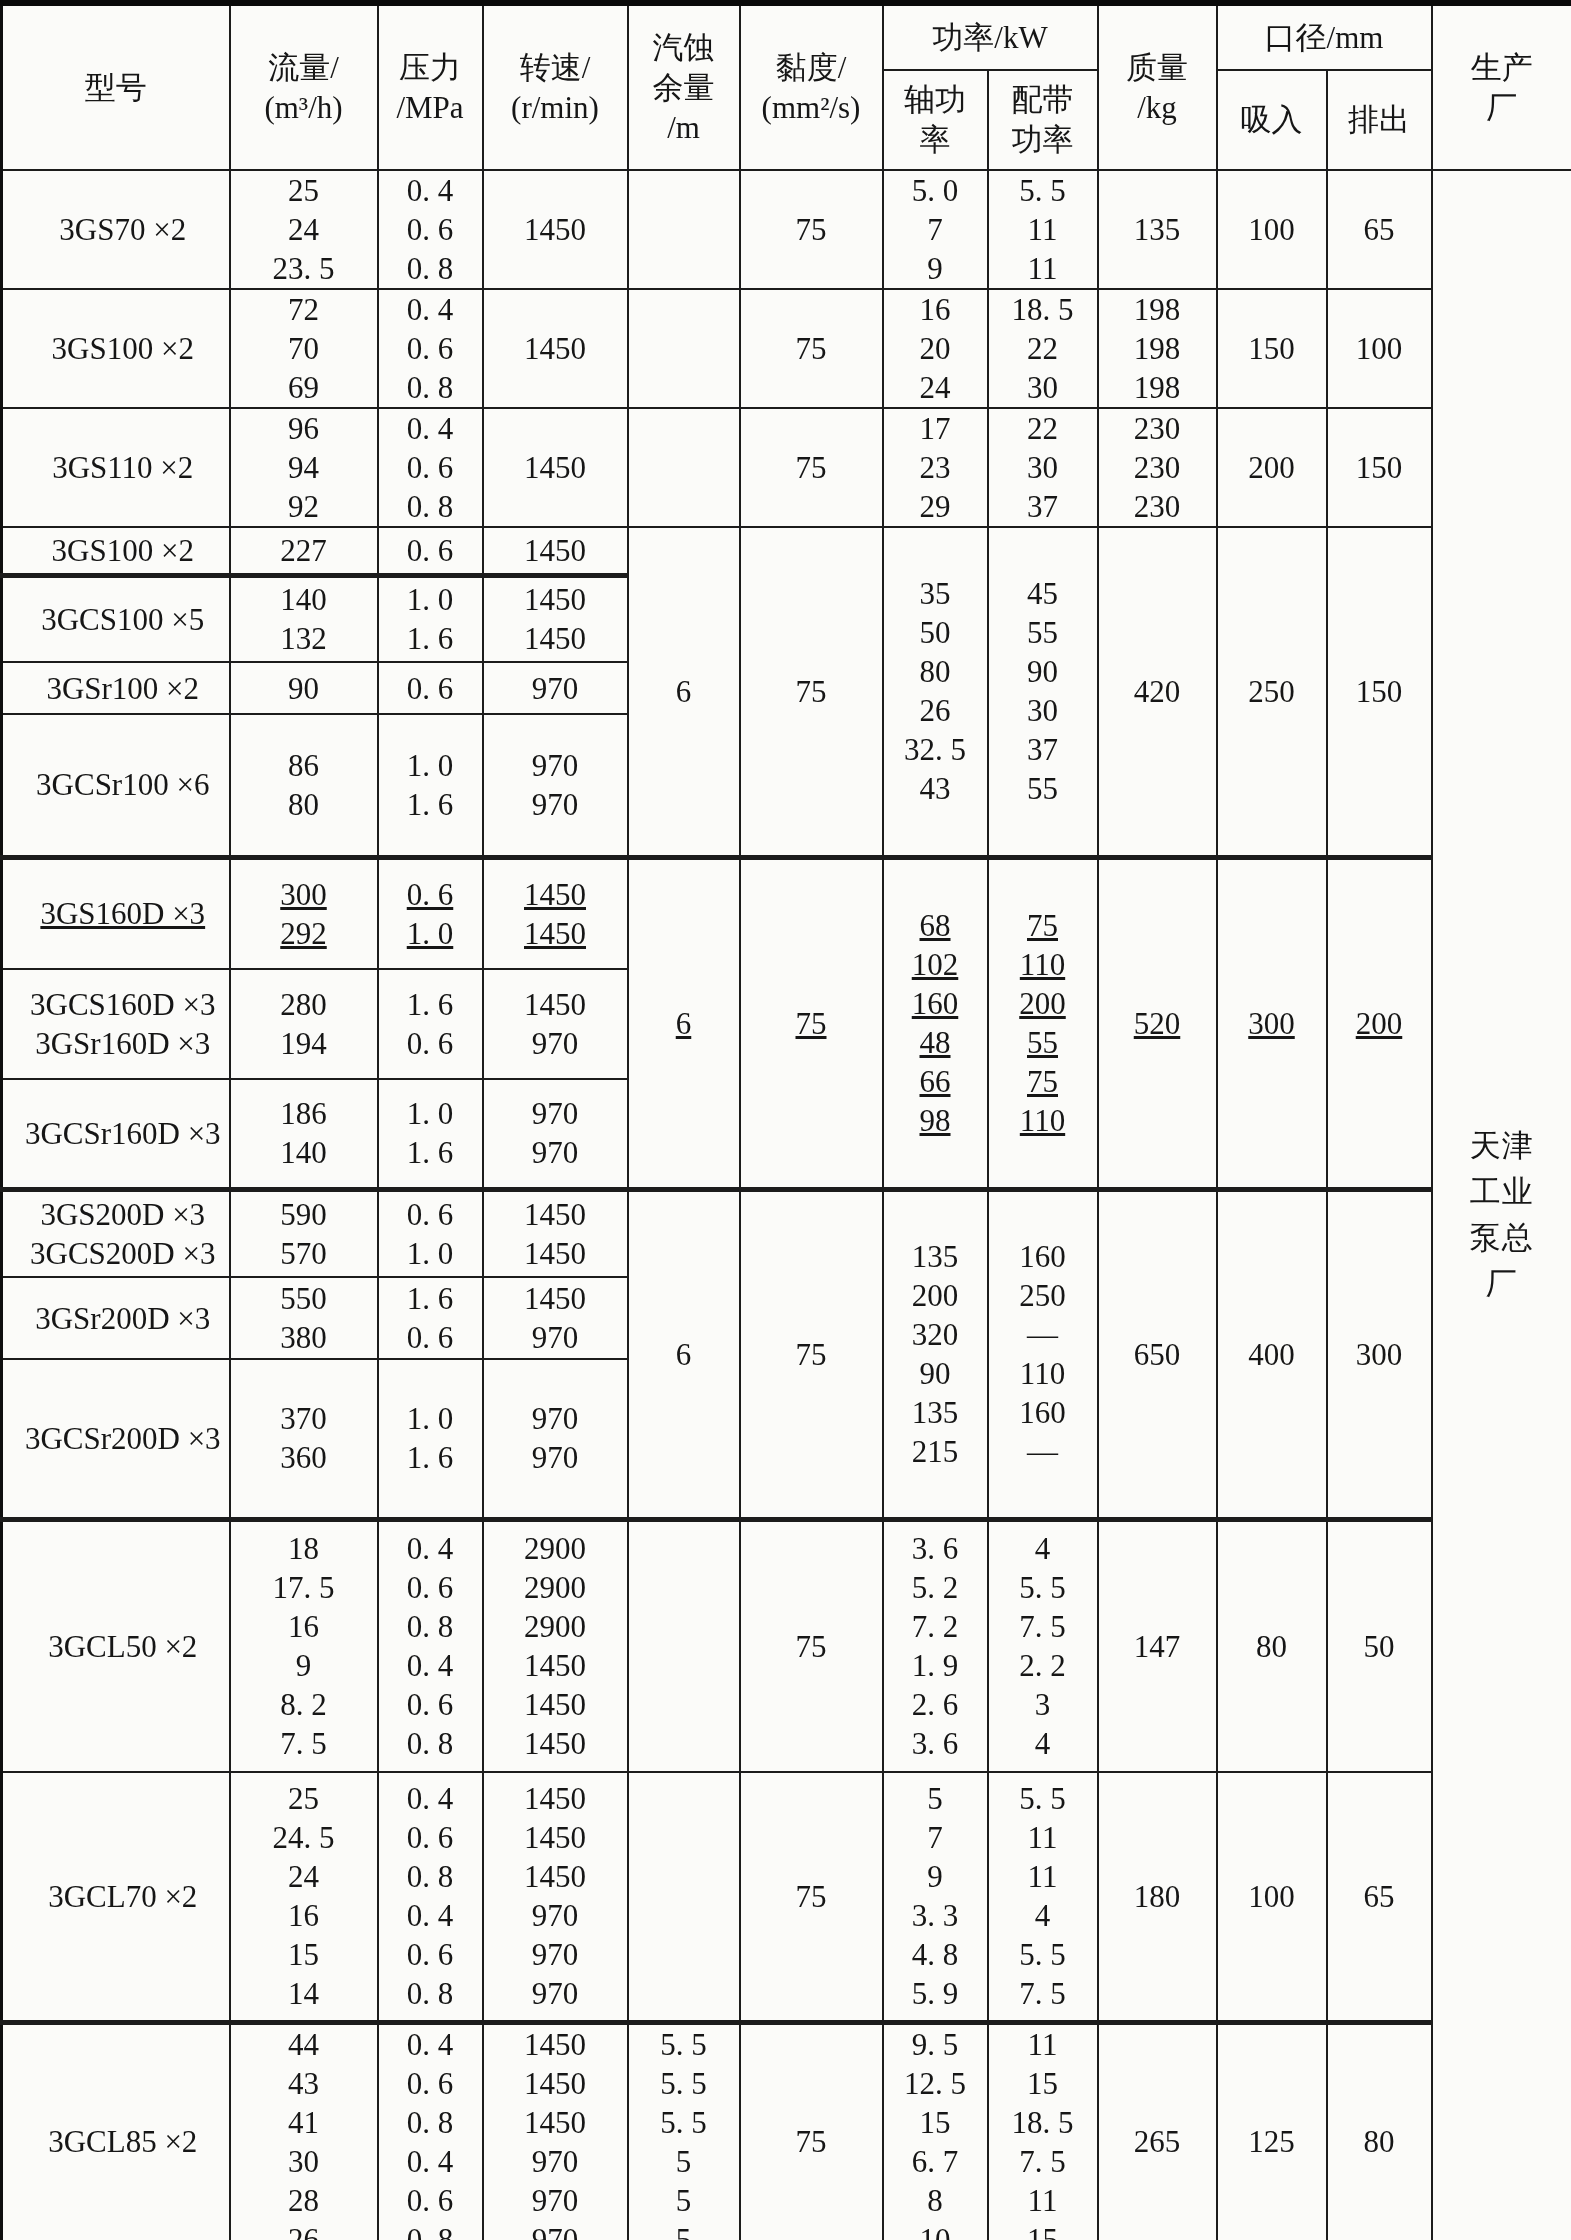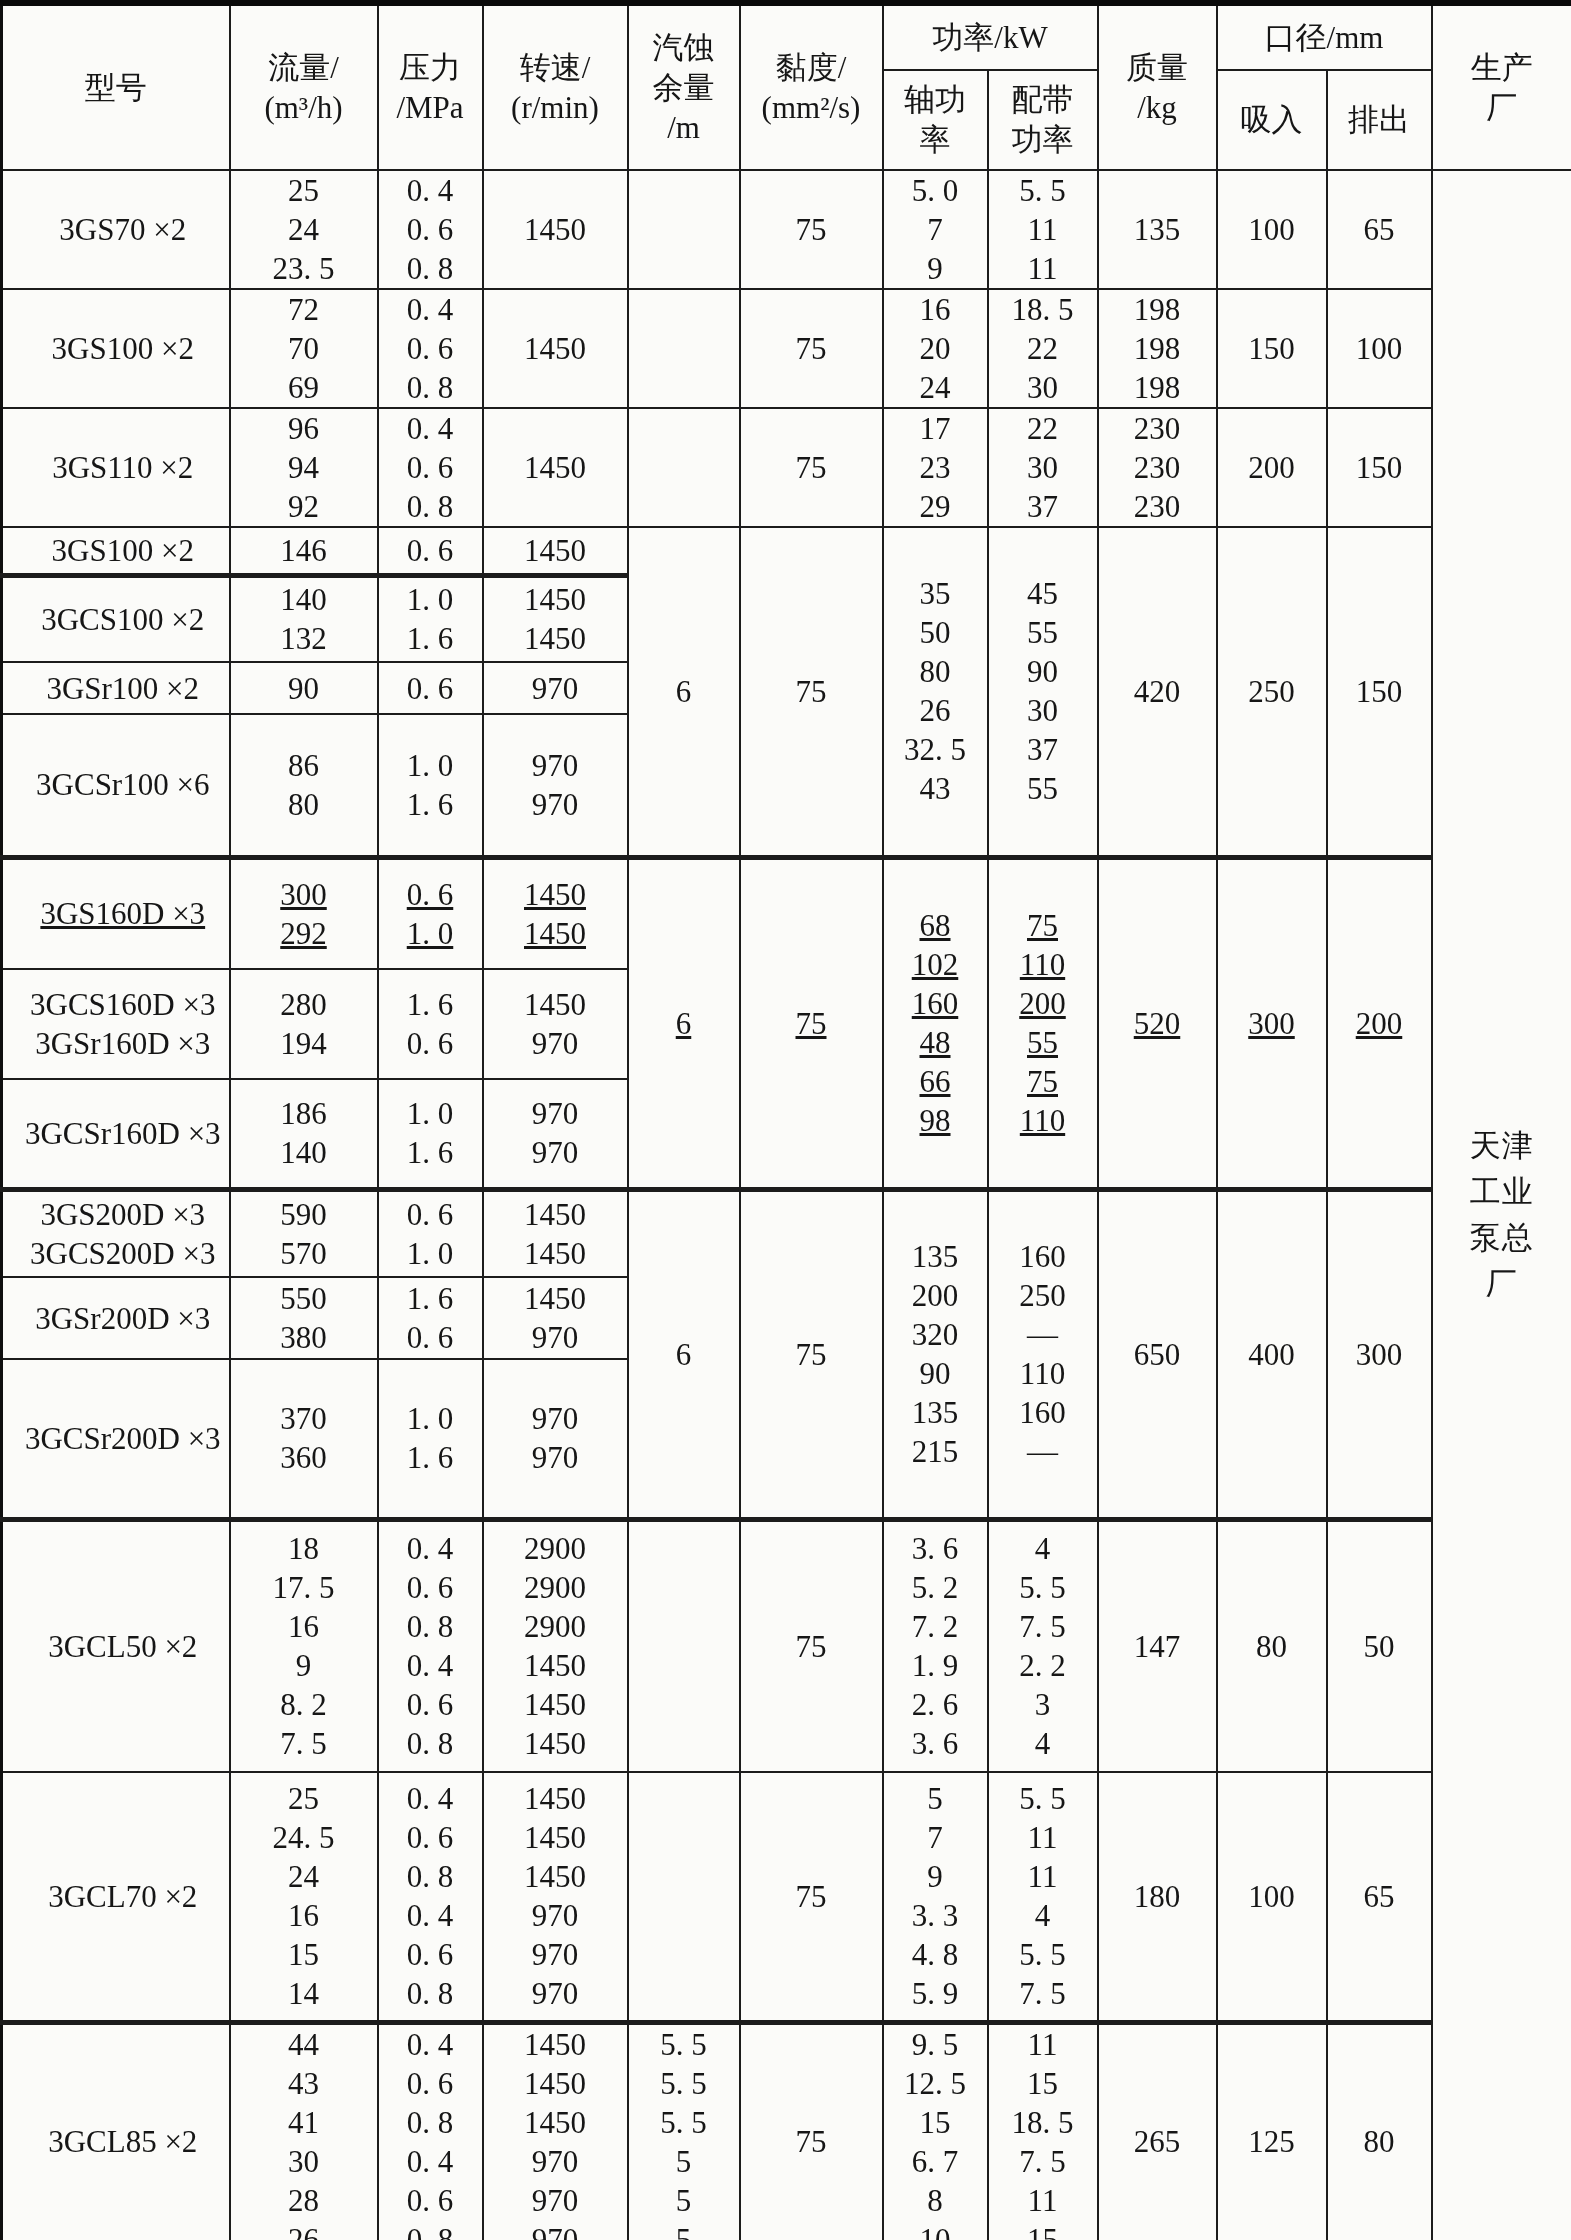--- a/index.html
+++ b/index.html
@@ -179,21 +179,21 @@
 30
 37</td>
         <td data-name="value-cell">230
 230
 230</td>
         <td data-name="value-cell">200</td>
         <td data-name="value-cell">150</td>
       </tr>
       <tr style="height: 48px;">
         <td class="model bb" data-name="model-cell">3GS100 ×2</td>
-        <td class="bb" data-name="value-cell">146</td>
+        <td class="bb" data-name="value-cell">227</td>
         <td class="bb" data-name="value-cell">0. 6</td>
         <td class="bb" data-name="value-cell">1450</td>
         <td rowspan="4" class="bb" data-name="value-cell">6</td>
         <td rowspan="4" class="bb" data-name="value-cell">75</td>
         <td rowspan="4" class="bb" data-name="value-cell">35
 50
 80
 26
 32. 5
 43</td>
@@ -201,21 +201,21 @@
 55
 90
 30
 37
 55</td>
         <td rowspan="4" class="bb" data-name="value-cell">420</td>
         <td rowspan="4" class="bb" data-name="value-cell">250</td>
         <td rowspan="4" class="bb" data-name="value-cell">150</td>
       </tr>
       <tr style="height: 87px;">
-        <td class="model" data-name="model-cell">3GCS100 ×2</td>
+        <td class="model" data-name="model-cell">3GCS100 ×5</td>
         <td data-name="value-cell">140
 132</td>
         <td data-name="value-cell">1. 0
 1. 6</td>
         <td data-name="value-cell">1450
 1450</td>
       </tr>
       <tr style="height: 52px;">
         <td class="model" data-name="model-cell">3GSr100 ×2</td>
         <td data-name="value-cell">90</td>

